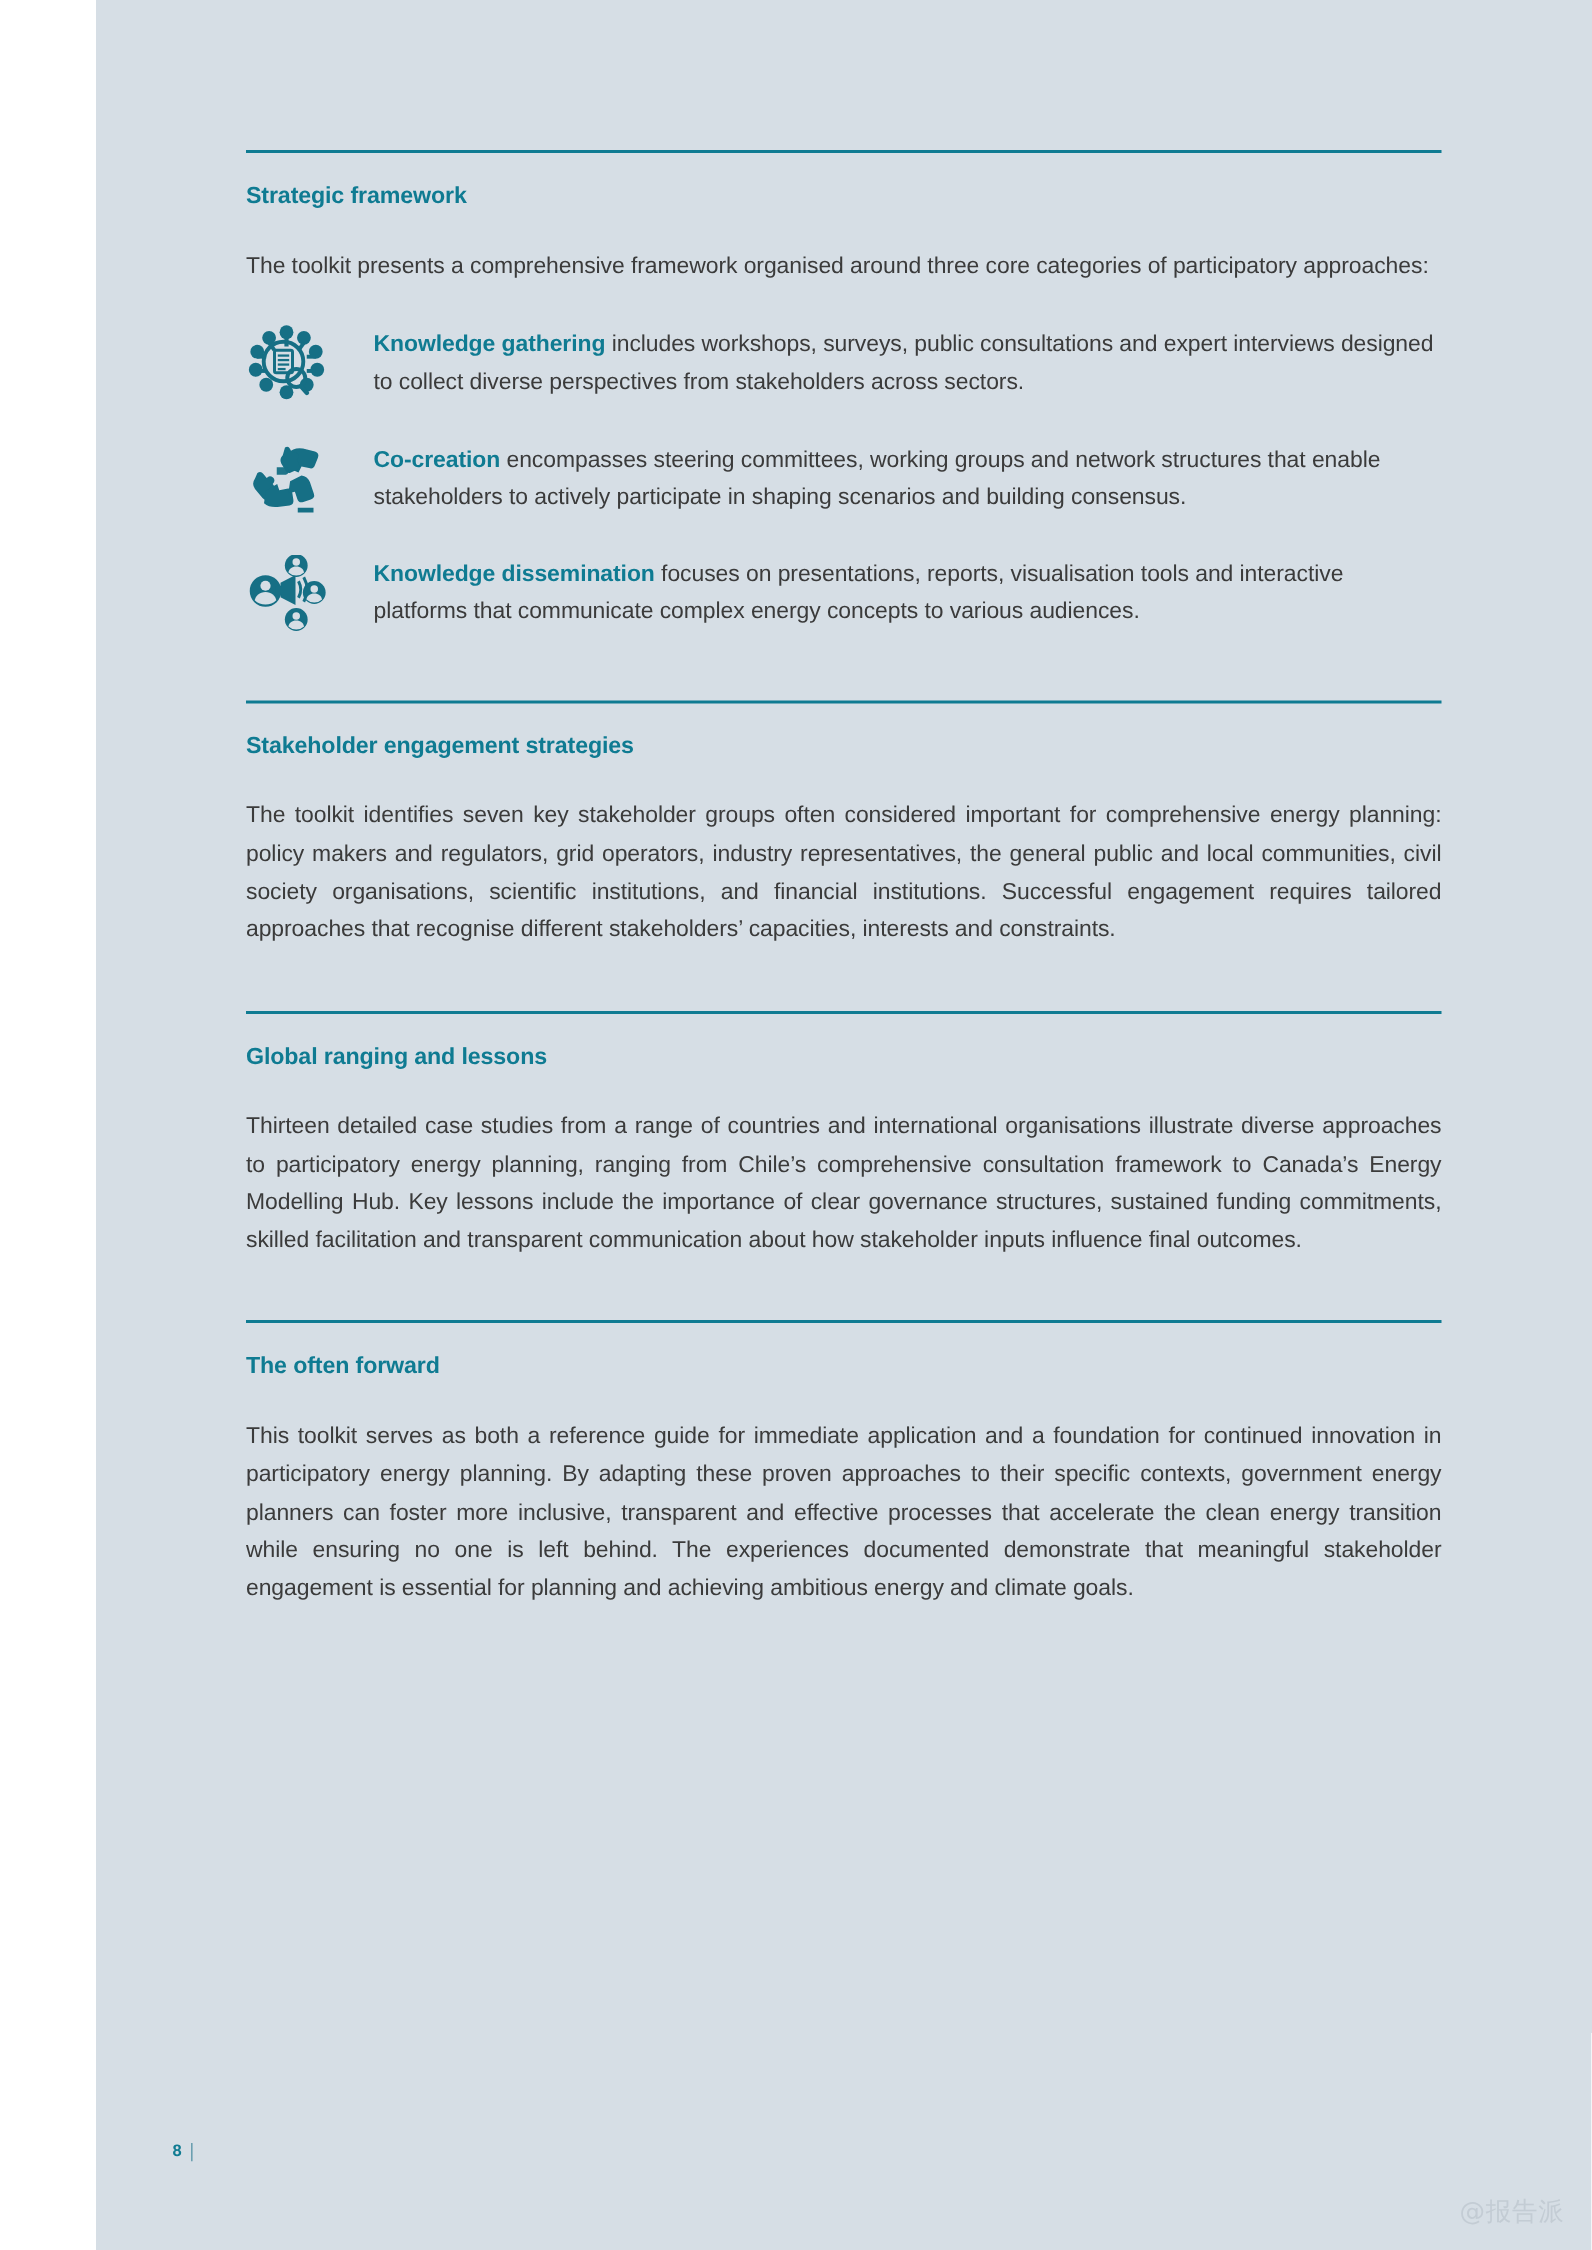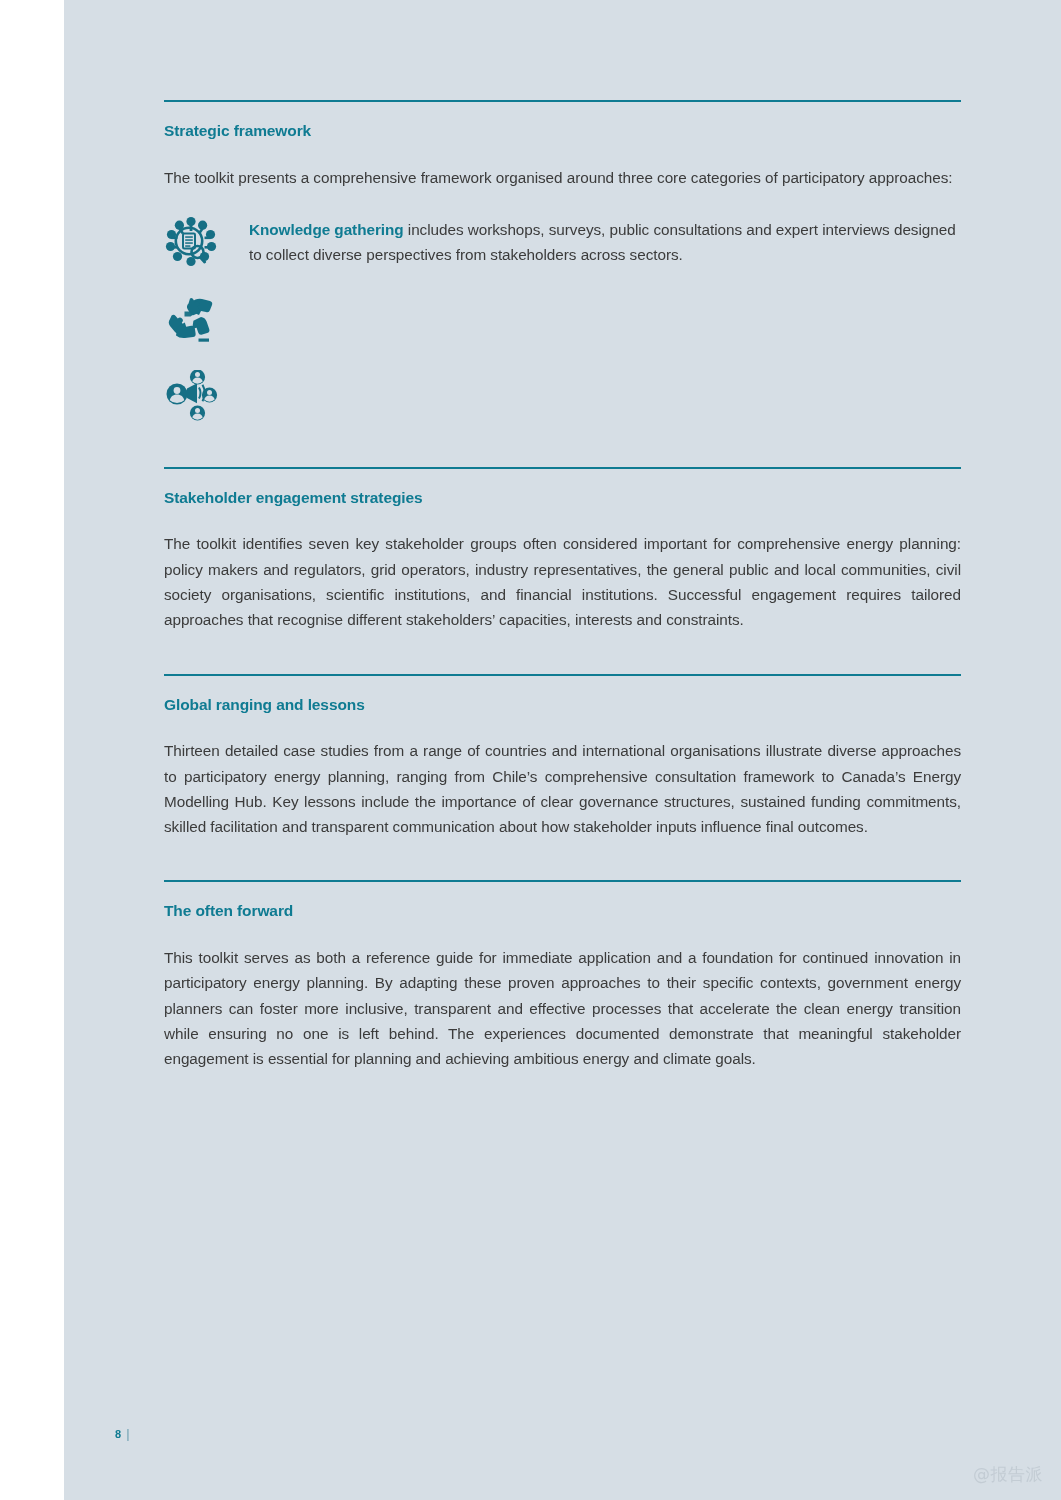--- a/index.html
+++ b/index.html
@@ -198,20 +198,23 @@
             <path d="M12 40.5 q3.5 3 9 2.5 l8-1 q3-0.5 2.6-3.6 l-0.8-5.2 q-0.5-3-3.6-2.4 l-5 1 -1.4-4.2 -7.6 4.4z"></path>
 
             <path d="M37 22 q4 0.5 5.6 4.4 l2.6 7.6 q1 3-2 4 l-5 1.6 q-3 1-4-2 l-1.6-4.8 -4.4 1 1.2-8z"></path>
             <path d="M34.5 43.5 l10.5 0 l0 3.2 l-10.5 0z"></path>
           </g>
           <g fill="#166f85" opacity="0.95">
             <path d="M20.5 16.5 l6 0 a2.6 2.6 0 0 1 0 5 l-6 0 z"></path>
           </g>
         </svg>
       </div>
+      <div class="icon-text">
+        <span class="lead">Co-creation</span><span> encompasses steering committees, working groups and network structures that enable stakeholders to actively participate in shaping scenarios and building consensus.</span>
+      </div>
     </div>
 
     <div class="sp-icon-gap"></div>
 
     <div class="icon-row">
       <div class="icon-cell">
         <svg width="54" height="52" viewBox="0 0 54 52" aria-hidden="true">
 
           <g fill="#166f85">
             <circle cx="13" cy="24" r="10.5"></circle>
@@ -238,20 +241,23 @@
             <circle cx="45.5" cy="22.6" r="2.5" fill="#d6dee5"></circle>
             <path d="M45.5 25.6 c-2.9 0-4.8 1.7-5.2 4 a7.6 7.6 0 0 0 10.4 0 c-0.4-2.3-2.3-4-5.2-4z" fill="#d6dee5"></path>
           </g>
           <g>
             <circle cx="33.5" cy="43" r="7.6" fill="#166f85"></circle>
             <circle cx="33.5" cy="40.6" r="2.5" fill="#d6dee5"></circle>
             <path d="M33.5 43.6 c-2.9 0-4.8 1.7-5.2 4 a7.6 7.6 0 0 0 10.4 0 c-0.4-2.3-2.3-4-5.2-4z" fill="#d6dee5"></path>
           </g>
         </svg>
       </div>
+      <div class="icon-text">
+        <span class="lead">Knowledge dissemination</span><span> focuses on presentations, reports, visualisation tools and interactive platforms that communicate complex energy concepts to various audiences.</span>
+      </div>
     </div>
 
     <div style="height:45px"></div>
     <div class="rule"></div>
     <div class="sp-h-after-rule"></div>
     <div class="section-heading">Stakeholder engagement strategies</div>
     <div class="sp-after-heading"></div>
     <div class="body-text">The toolkit identifies seven key stakeholder groups often considered important for comprehensive energy planning: policy makers and regulators, grid operators, industry representatives, the general public and local communities, civil society organisations, scientific institutions, and financial institutions. Successful engagement requires tailored approaches that recognise different stakeholders’ capacities, interests and constraints.</div>
 
     <div style="height:41px"></div>

